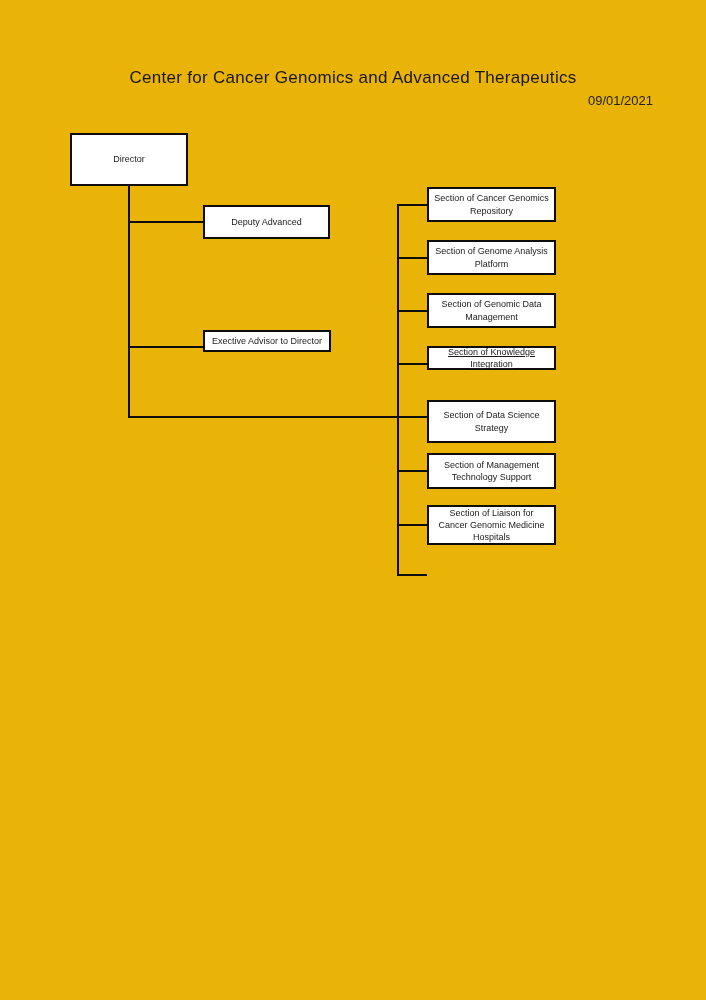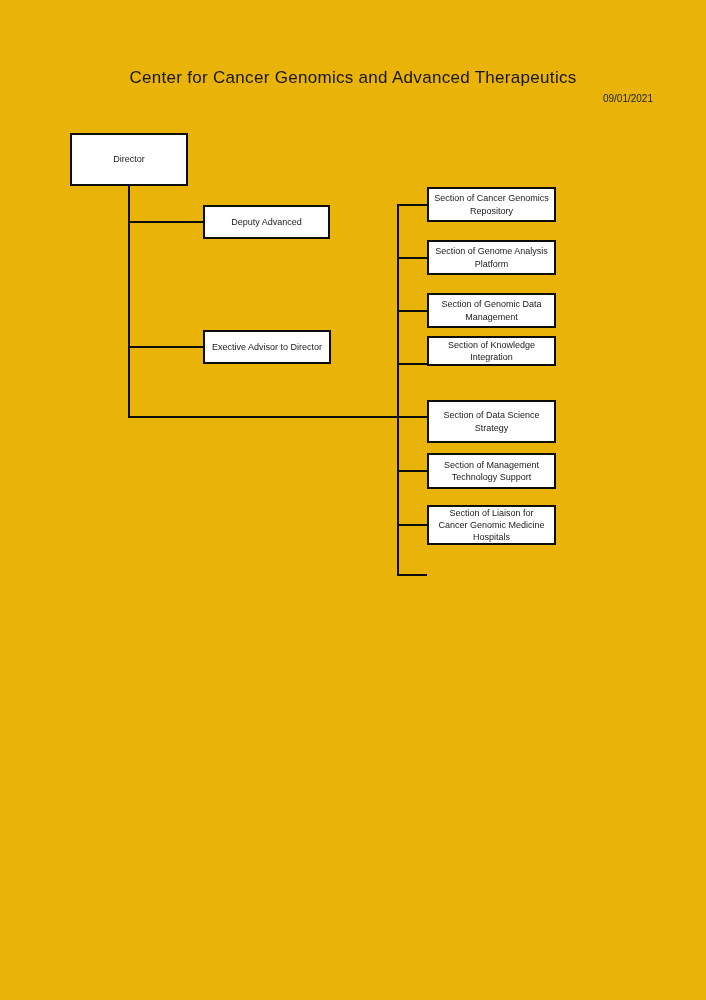--- a/index.html
+++ b/index.html
@@ -19,47 +19,47 @@
     width: 706px;
     text-align: center;
     font-size: 17px;
     letter-spacing: 0.3px;
     color: #161616;
   }
   .chart-date {
     position: absolute;
     top: 93px;
     right: 53px;
-    font-size: 10px;
+    font-size: 13px;
     color: #222222;
     text-align: right;
   }
   .node {
     position: absolute;
     box-sizing: border-box;
     border: 2px solid #0d0d0d;
     background: #ffffff;
     display: flex;
     align-items: center;
     justify-content: center;
     text-align: center;
     font-size: 9px;
     line-height: 1.35;
     white-space: pre-line;
     color: #1a1a1a;
     padding: 0 1px;
   }
   .node-director  { left: 70px;  top: 133px; width: 118px; height: 53px; }
   .node-deputy    { left: 203px; top: 205px; width: 127px; height: 34px; }
-  .node-advisor   { left: 203px; top: 330px; width: 128px; height: 34px; }
+  .node-advisor   { left: 203px; top: 330px; width: 128px; height: 22px; }
   .node-sec       { left: 427px; width: 129px; }
   .node-sec-0 { top: 187px; height: 35px; }
   .node-sec-1 { top: 240px; height: 35px; }
   .node-sec-2 { top: 293px; height: 35px; }
-  .node-sec-3 { top: 336px; height: 30px; }
+  .node-sec-3 { top: 346px; height: 24px; text-decoration: underline; }
   .node-sec-4 { top: 400px; height: 43px; }
   .node-sec-5 { top: 453px; height: 36px; }
   .node-sec-6 { top: 505px; height: 40px; }
   .node-sec-7 { top: 558px; height: 35px; }
   .line {
     position: absolute;
     background: #0d0d0d;
   }
   
   .line-trunk     { left: 128px; top: 186px; width: 1.6px; height: 231px; }

